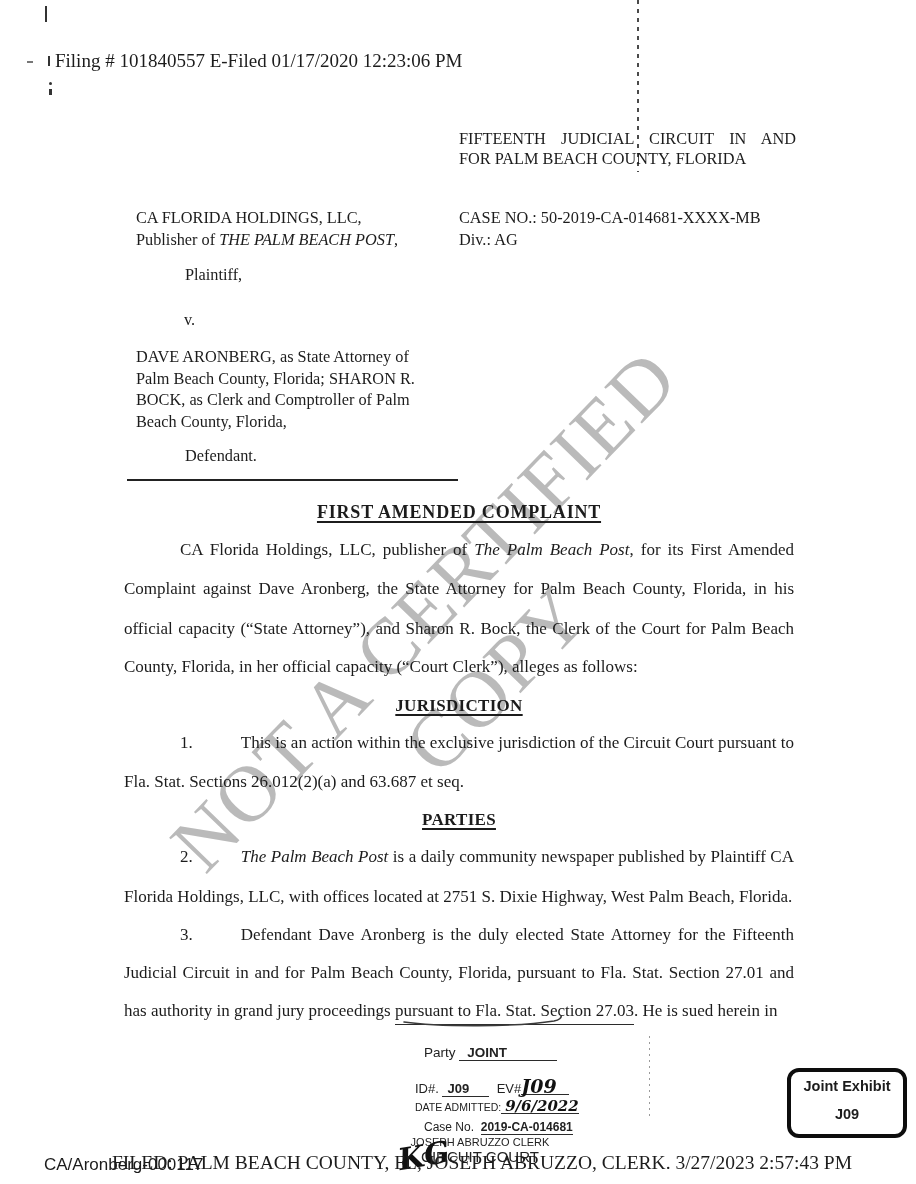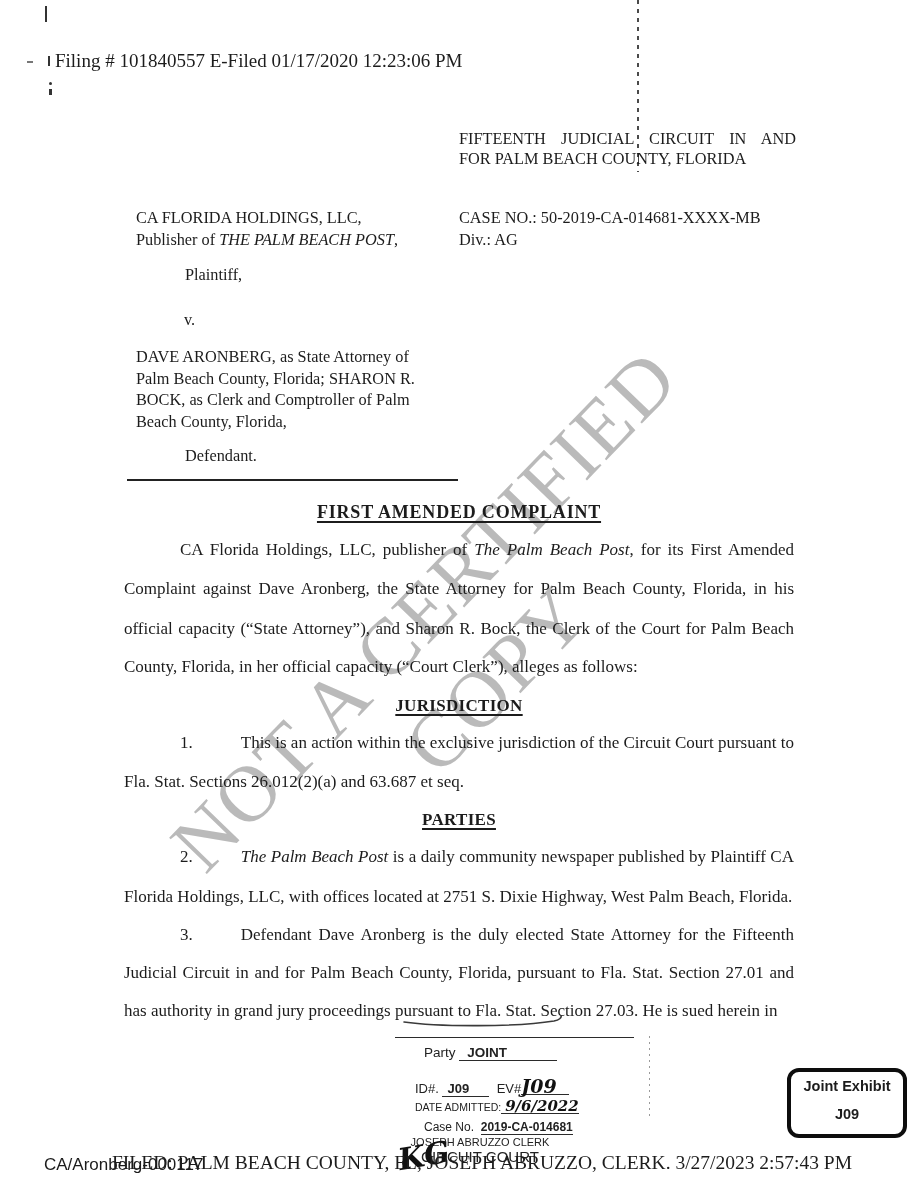--- a/index.html
+++ b/index.html
@@ -11,21 +11,21 @@
   .body-line{width:670px;font-size:17px;line-height:22px;white-space:nowrap;}
   .jfull{white-space:normal;text-align:justify;text-align-last:justify;}
   .ind{text-indent:56px;}
   .tab{display:inline-block;width:48px;}
   .it{font-style:italic;}
   .heading{width:670px;text-align:center;font-weight:bold;font-size:17px;
            text-decoration:underline;text-underline-offset:3px;text-decoration-thickness:2px;letter-spacing:.3px;}
   .caption{font-size:16.3px;line-height:21.5px;}
   .court-head{width:337px;font-size:16.3px;line-height:19.8px;}
   .jline{text-align:justify;text-align-last:justify;}
-  .u-ann{border-bottom:1.6px solid #2b2b2b;padding-bottom:17px;text-align:right;}
+  .u-ann{border-bottom:1.6px solid #2b2b2b;padding-bottom:4px;text-align:right;}
   .rule{height:2px;background:#222;}
   .dashv{width:2px;background:repeating-linear-gradient(to bottom,#4a4a4a 0 4px,transparent 4px 9px);}
   .dotv{width:1px;background:repeating-linear-gradient(to bottom,#9a9a9a 0 2px,transparent 2px 6px);}
   .watermark{left:10px;top:545px;width:900px;text-align:center;font-size:80px;line-height:100px;
              color:rgba(110,110,110,0.48);letter-spacing:2px;transform:rotate(-46deg);z-index:1;
              font-family:"Liberation Serif","DejaVu Serif",serif;pointer-events:none;}
   .z2{z-index:2;}
   .stamp-label{font-size:12.5px;color:#222;}
   .stamp-bold{font-weight:bold;}
   .uline{display:inline-block;border-bottom:1.6px solid #2b2b2b;}

